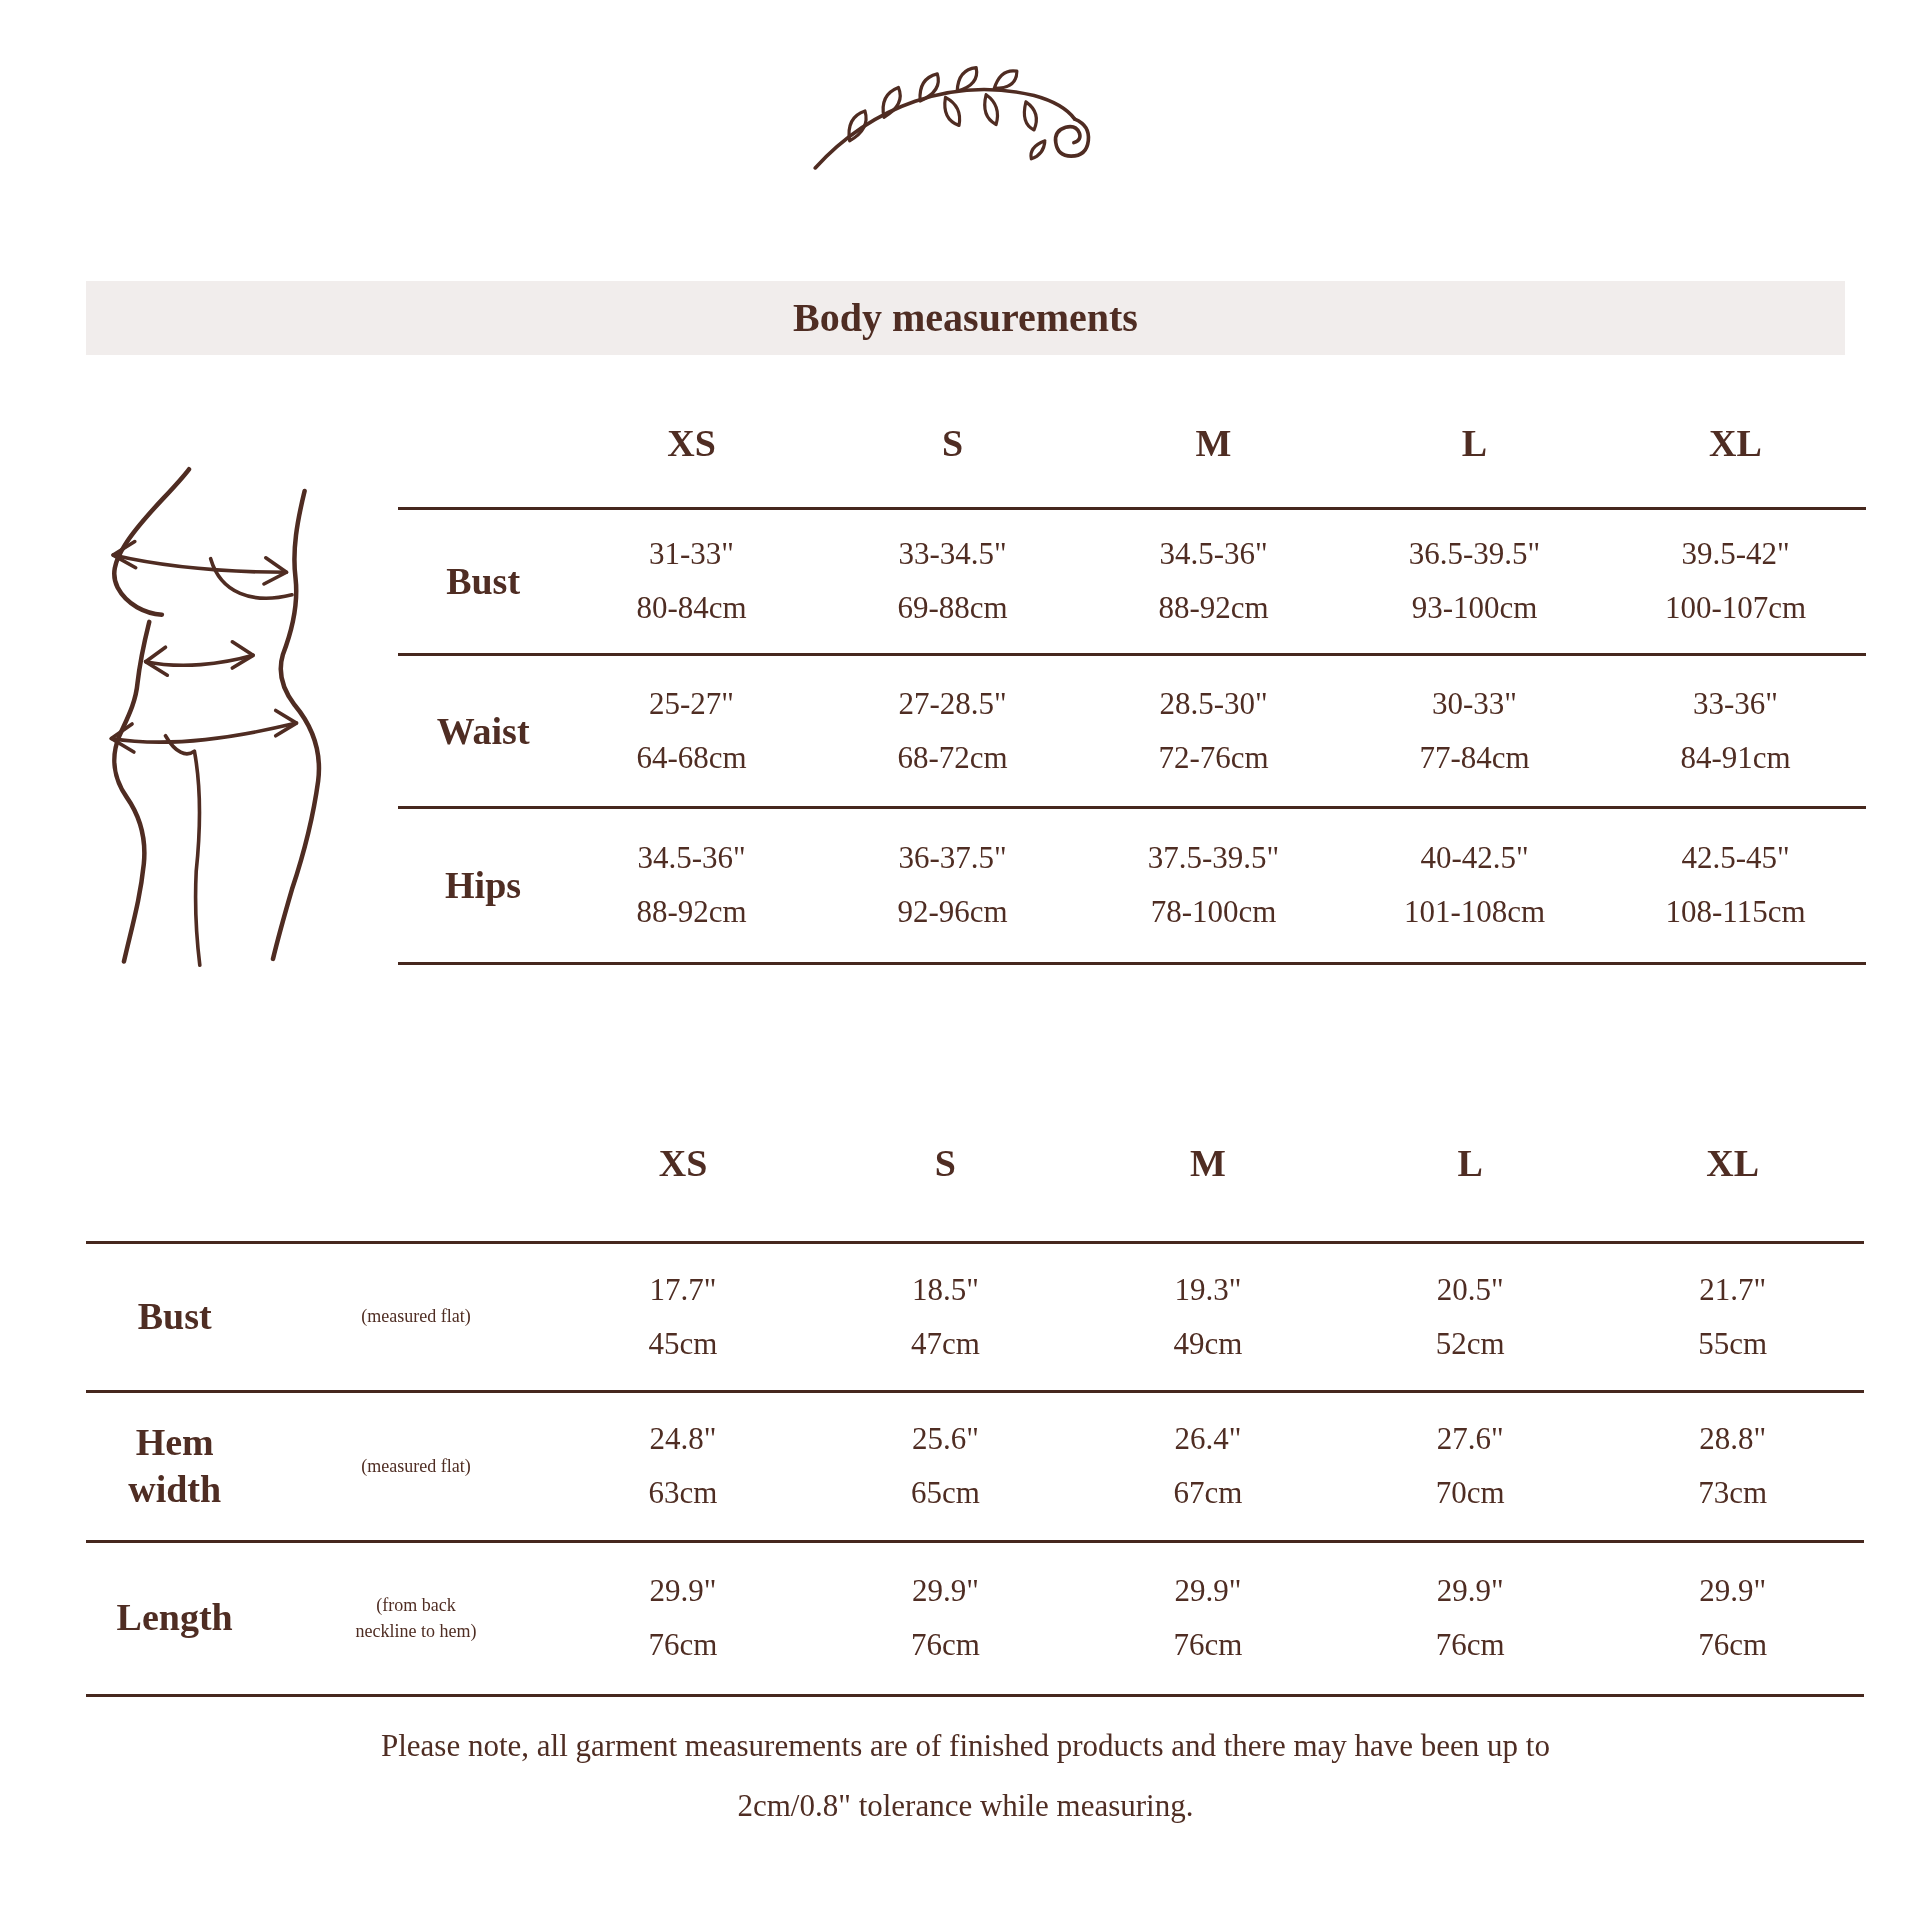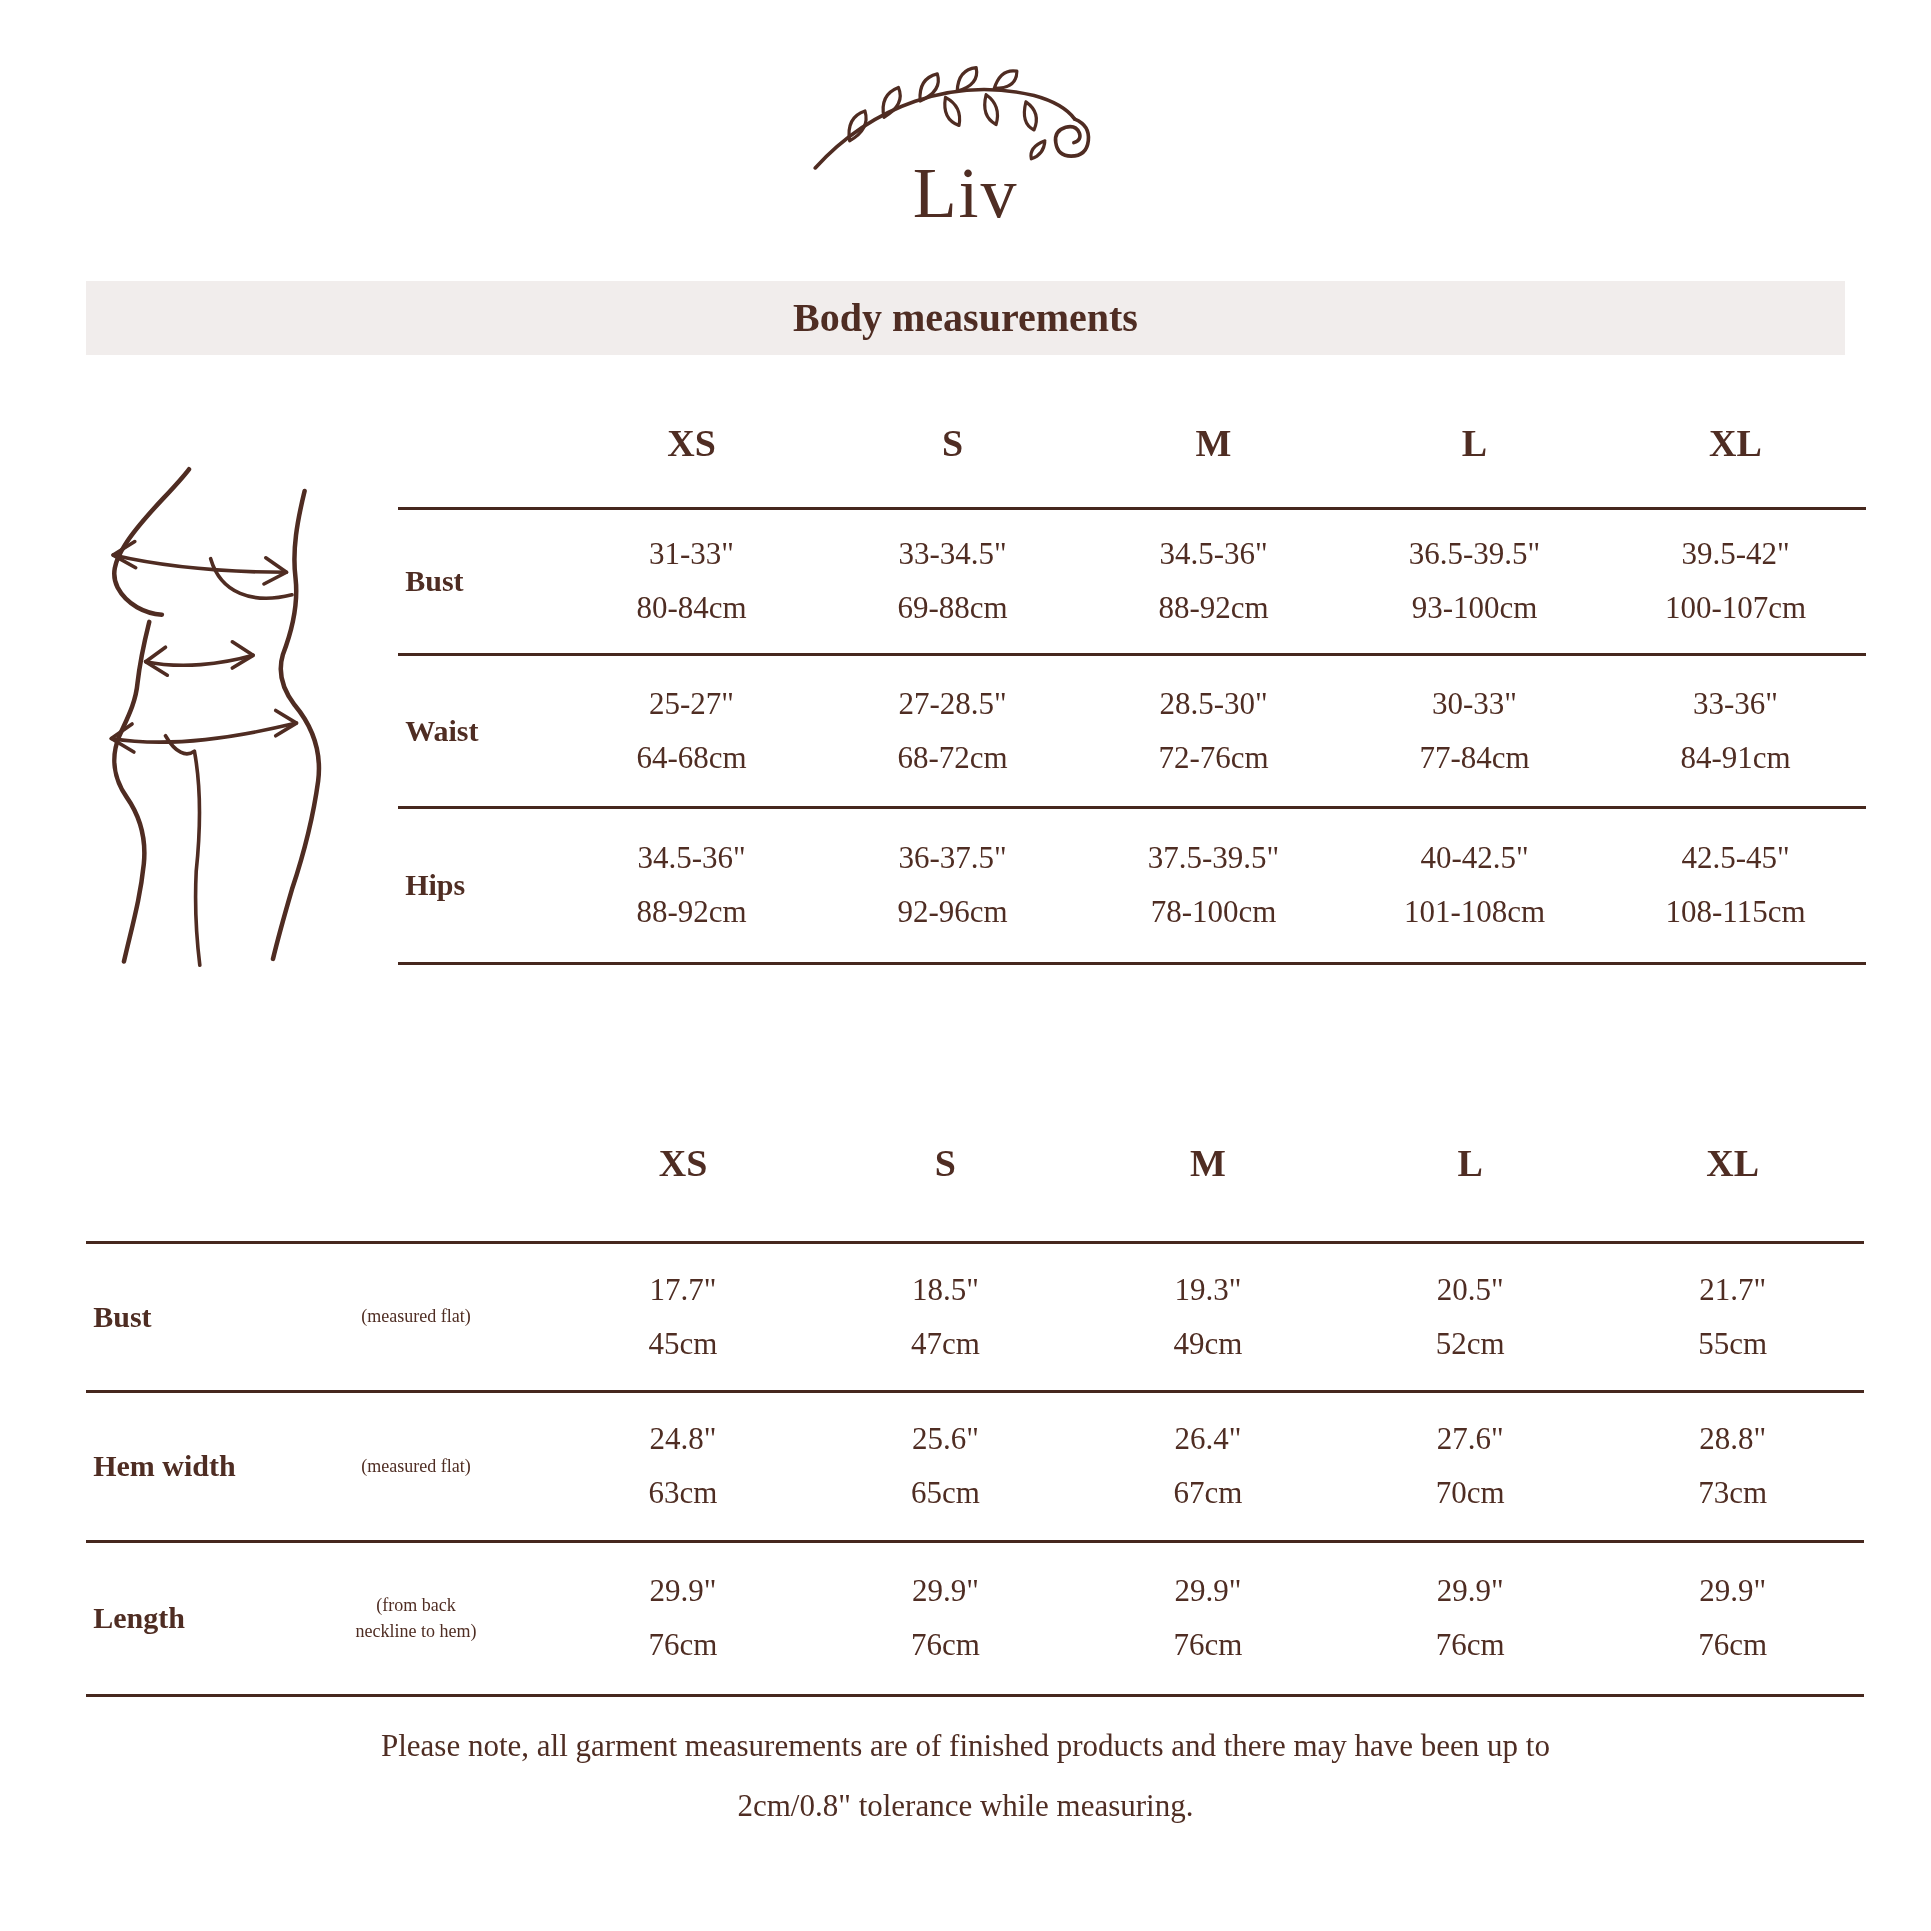--- a/index.html
+++ b/index.html
@@ -22,21 +22,21 @@
   }
   .band-body{top:264px;height:74px;line-height:74px;font-size:40px;}
   .band-garment{top:995px;height:79px;line-height:79px;font-size:40px;}
   .figure{position:absolute;left:86px;top:466px;width:271px;height:516px;}
   table{border-collapse:collapse;table-layout:fixed;position:absolute;}
   td{vertical-align:middle;text-align:center;padding:0;}
   .body-table{left:398px;top:380px;width:1465px;}
   .garment-table{left:86px;top:1086px;width:1778px;}
   tr.ruled{border-bottom:3.6px solid #46281e;}
   .size-h{font-weight:bold;font-size:38px;}
-  .row-label{font-weight:bold;font-size:30px;text-align:left;padding-left:7.2px;}
+  .row-label{font-weight:bold;font-size:38px;text-align:center;padding-left:7.2px;}
   .row-label .label-wrap{max-width:163px;line-height:1.25;}
   .val{font-size:31px;}
   .val .v-in{margin-bottom:18px;}
   .note{font-size:18px;line-height:1.45;}
   .footer{
     position:absolute;left:0;top:1716px;width:100%;
     text-align:center;font-size:31px;line-height:1.95;
   }
   svg path, svg circle{stroke:#4f2c22;fill:none;stroke-linecap:round;stroke-linejoin:round;}
 </style>
@@ -52,21 +52,20 @@
     <path d="M124,54 q-2,-25 19,-30 q6,19 -19,30" stroke-width="3.5"></path>
     <path d="M165,43 q1,-24 21,-26 q4,19 -21,26" stroke-width="3.5"></path>
     <path d="M206,40 q7,-22 25,-19 q0,19 -25,19" stroke-width="3.5"></path>
     <path d="M152,50 q19,10 15,31 q-19,-7 -15,-31" stroke-width="3.5"></path>
     <path d="M197,47 q17,12 11,33 q-17,-9 -11,-33" stroke-width="3.5"></path>
     <path d="M241,55 q17,12 9,31 q-15,-7 -9,-31" stroke-width="3.5"></path>
     <path d="M262,98 q-1,15 -15,20 q-3,-13 15,-20" stroke-width="3.5"></path>
     <path d="M295,74 q17,7 15,24 q-2,17 -19,17 q-15,0 -17,-15 q-2,-13 11,-17 q11,-3 15,6 q3,8 -6,11" stroke-width="4"></path>
   </svg>
 
-  <div class="brand">Liv</div>
 
   <div class="band band-body">
     <span>Body measurements</span>
   </div>
 
   <svg class="figure" viewBox="0 0 300 570">
     <path d="M114,3 C95,28 62,56 43,87 C31,106 28,120 35,134 C45,153 66,163 84,164" stroke-width="5"></path>
     <path d="M138,102 C149,140 184,153 228,142" stroke-width="4"></path>
     <path d="M70,172 C63,200 59,222 57,240 C55,262 45,280 37,298 C27,322 31,346 45,366 C59,386 67,410 64,440 C60,478 52,505 42,548" stroke-width="5"></path>
     <path d="M242,27 C234,60 228,92 232,124 C235,152 228,182 218,208 C212,228 217,246 231,264 C251,288 261,316 257,348 C251,392 240,432 228,468 C221,492 214,516 207,545" stroke-width="5"></path>

